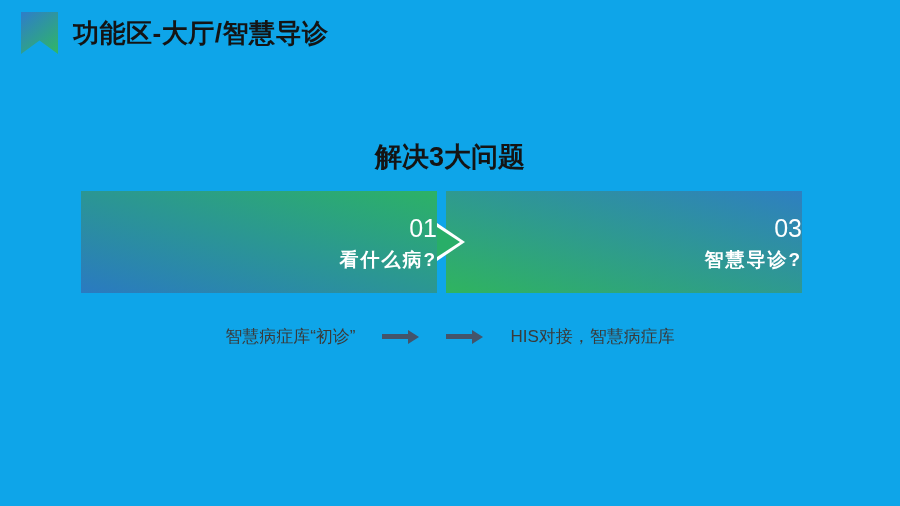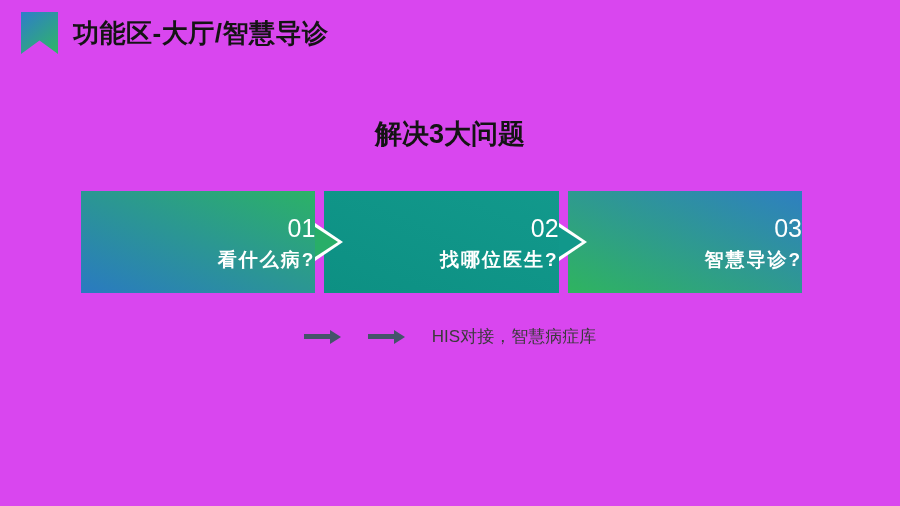--- a/index.html
+++ b/index.html
@@ -1,32 +1,32 @@
 <!DOCTYPE html>
 <html><head>
 <meta charset="utf-8">
 <style>
   html,body { margin:0; padding:0; background:#ffffff; }
   .slide {
-    position:relative; width:900px; height:506px; background:#d946ef;
+    position:relative; width:900px; height:506px; background:#0ea5e9;
     overflow:hidden; font-family:"Liberation Sans", sans-serif;
   }
 
   
   .header { position:absolute; left:21px; top:12px; display:flex; align-items:center; gap:15px; }
   .logo {
     width:37px; height:42px;
     background:linear-gradient(140deg,#2e80c5 5%,#30b469 95%);
     clip-path:polygon(0 0,100% 0,100% 100%,50% 68%,0 100%);
   }
   .title { margin:0; font-size:26px; font-weight:700; color:#141414; letter-spacing:0.5px; }
 
   
   .heading {
-    position:absolute; top:116px; left:0; width:100%; margin:0;
+    position:absolute; top:139px; left:0; width:100%; margin:0;
     text-align:center; font-size:27px; font-weight:700; color:#141414;
   }
 
   
   .steps { position:absolute; left:81px; top:191px; width:721px; height:102px; display:flex; gap:9px; }
   .step {
     flex:1; position:relative; display:flex; flex-direction:column;
     align-items:flex-end; justify-content:center; gap:9px; color:#ffffff;
   }
   .step-1 { background:linear-gradient(to top right,#2a7ac1,#2cb266); }
@@ -74,29 +74,26 @@
     <h1 class="title">功能区-大厅/智慧导诊</h1>
   </div>
 
   <h2 class="heading">解决3大问题</h2>
 
   <div class="steps">
     <div class="step step-1">
       <span class="step-number">01</span>
       <span class="step-question">看什么病?</span>
     </div>
-    <div class="step step-2">
-      <span class="step-number">02</span>
-      <span class="step-question">找哪位医生?</span>
-    </div>
     <div class="step step-3">
       <span class="step-number">03</span>
       <span class="step-question">智慧导诊?</span>
     </div>
   </div>
 
   <div class="flow">
+    <span class="flow-item">智慧病症库“初诊”</span>
     <span class="flow-arrow"></span>
     <span class="flow-arrow"></span>
     <span class="flow-item">HIS对接，智慧病症库</span>
   </div>
 
 </div>
 
 </body></html>

